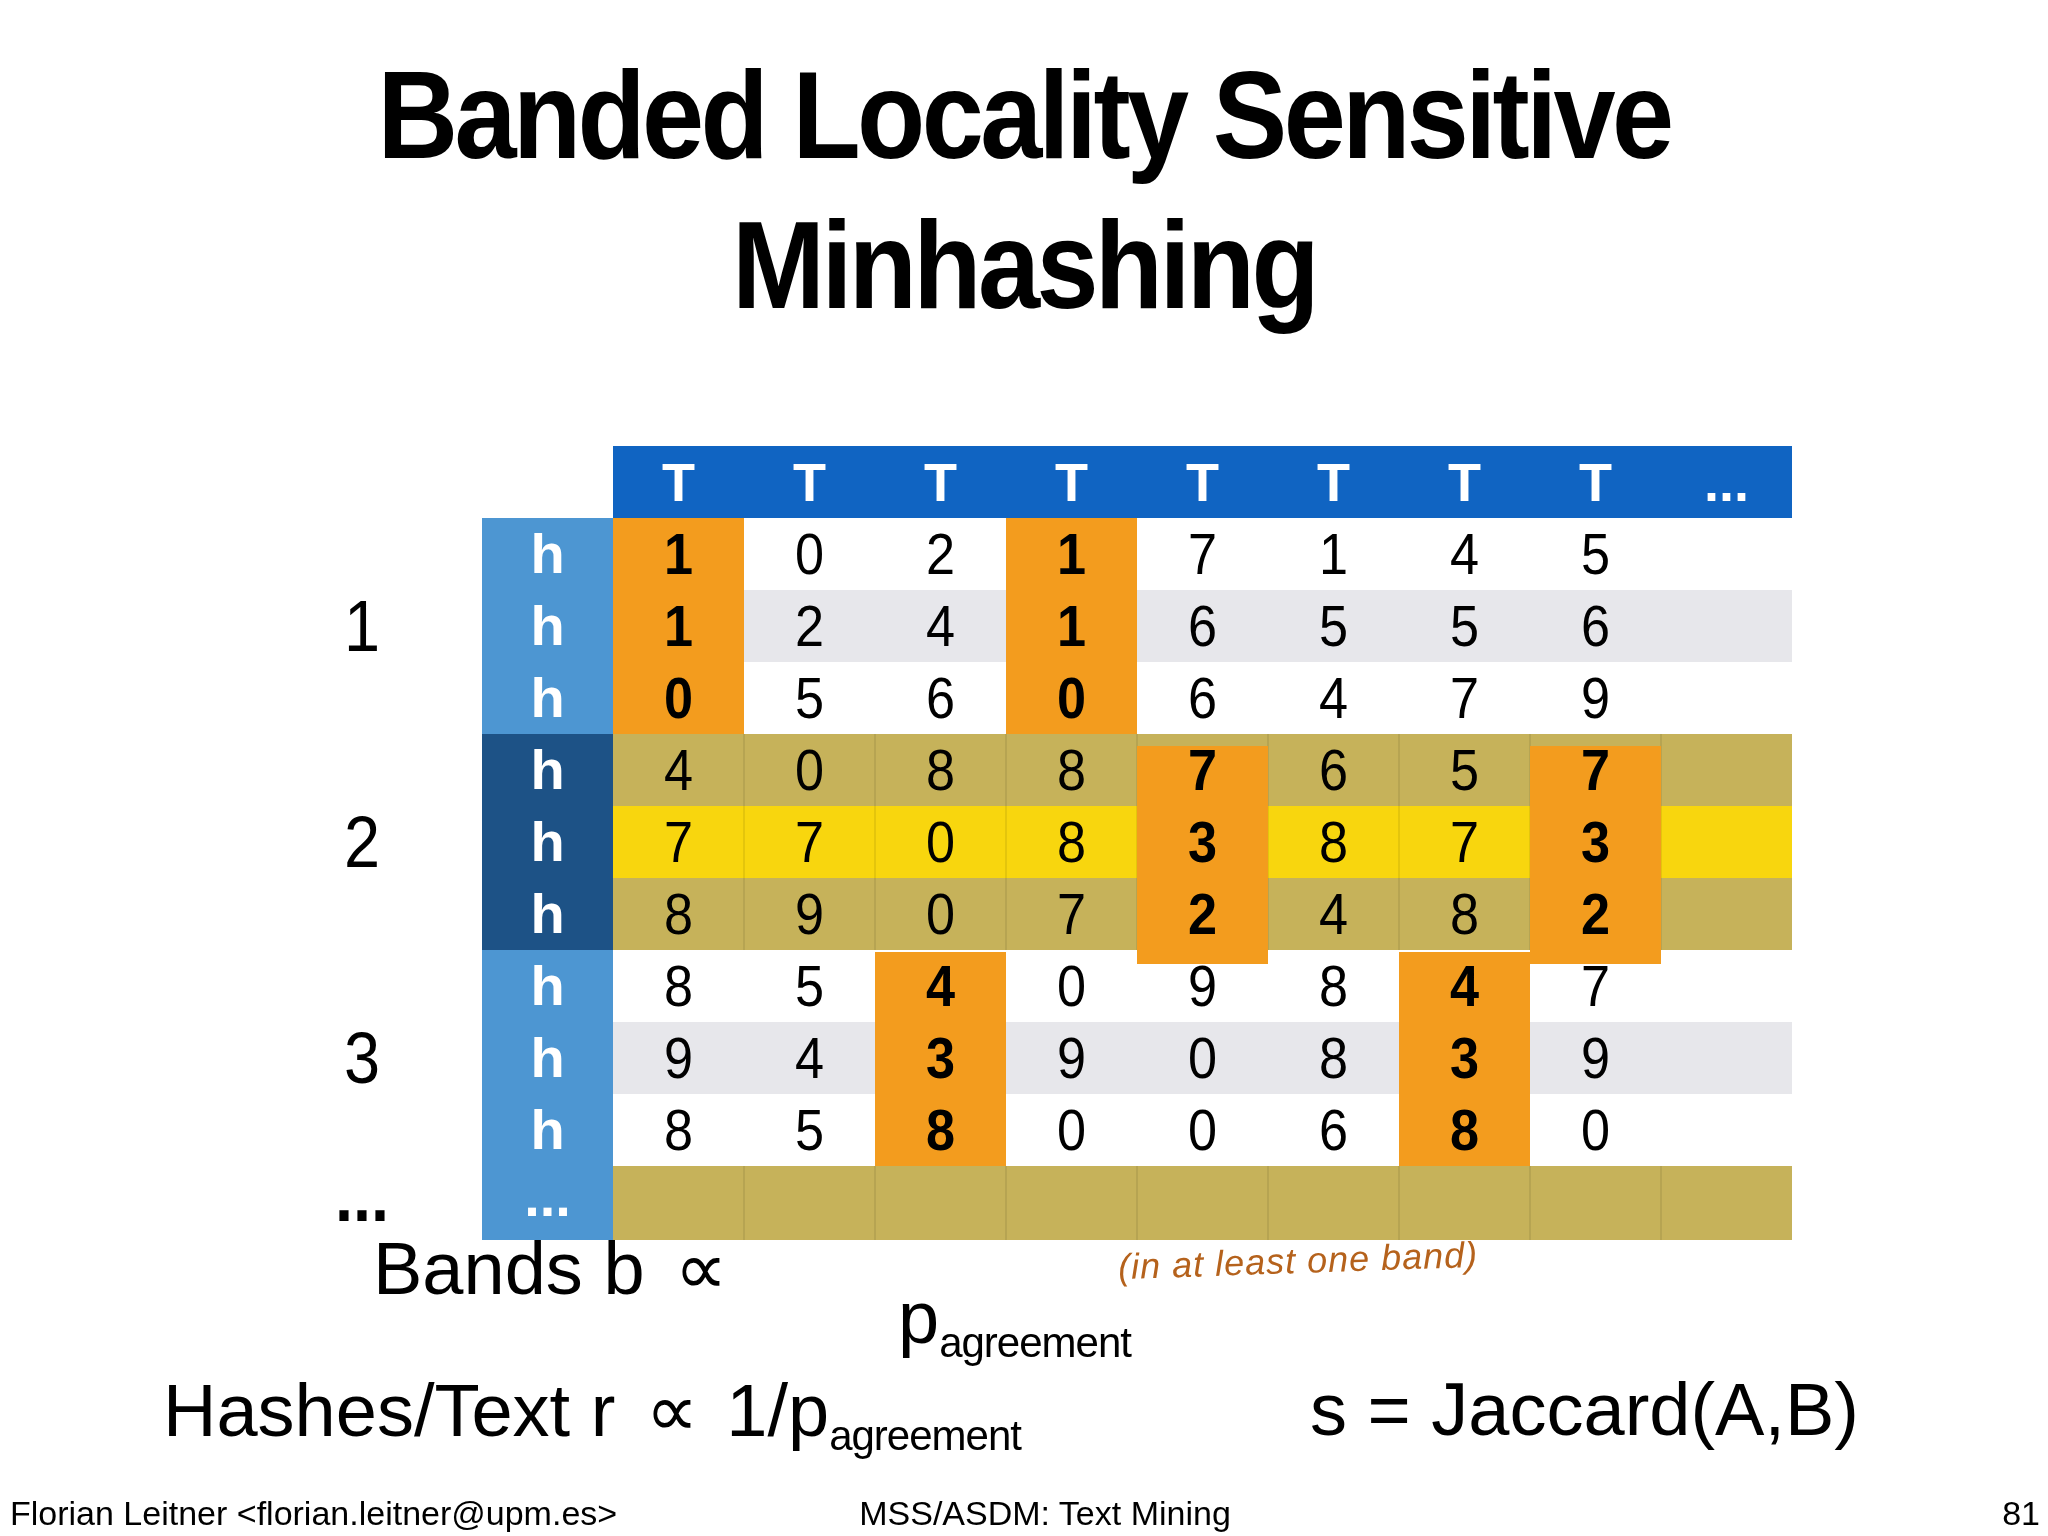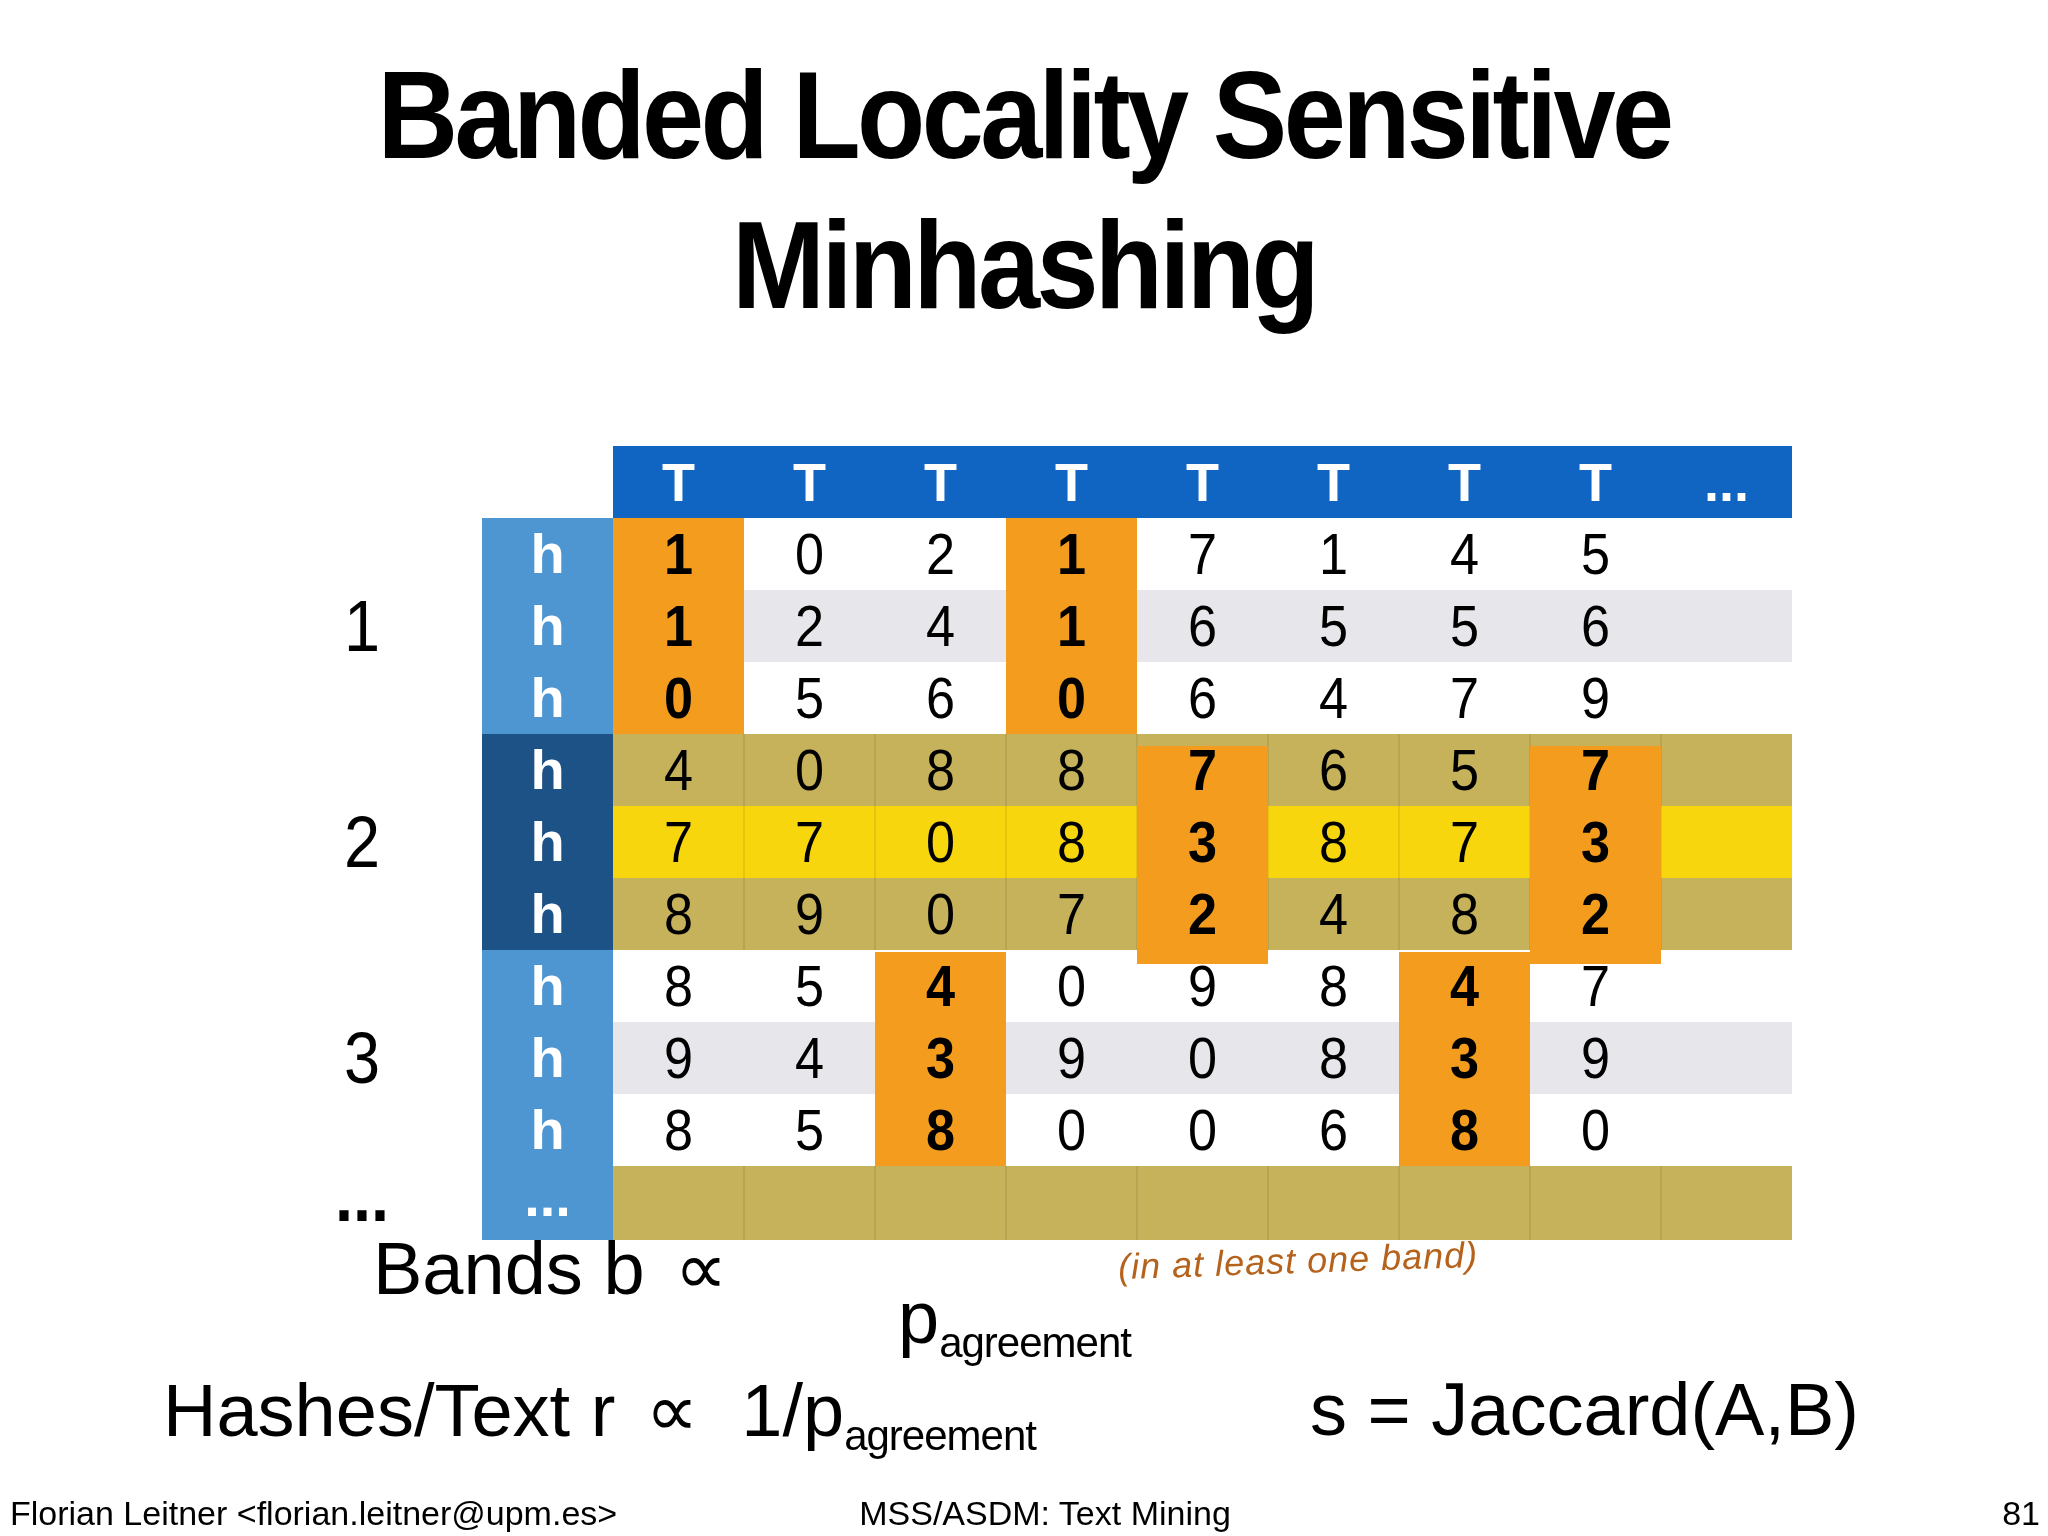--- a/index.html
+++ b/index.html
@@ -23,21 +23,21 @@
   #table .txt{position:absolute;text-align:center;}
   .t-head{color:#fff;font-weight:700;font-size:54px;}
   .h-lab{color:#fff;font-weight:700;font-size:56px;}
   .num{font-size:58px;transform:scaleX(.9);}
   .num.hl{font-weight:700;}
 
   
   .formula{font-size:74px;white-space:nowrap;line-height:80px;}
   .formula .sub{font-size:42px;vertical-align:-14px;letter-spacing:-1px;}
   .formula .propsym{margin-left:30px;font-family:"DejaVu Sans",sans-serif;}
-  .formula .gap{margin-left:43px;}
+  .formula .gap{margin-left:28px;}
   .formula .beq{font-weight:700;margin:0 24px;}
   .formula .bold{font-weight:700;}
   .formula .sup{font-size:44px;vertical-align:32px;font-weight:700;}
   .annotation{font-size:36px;font-style:italic;letter-spacing:1px;
               transform:rotate(-2deg);white-space:nowrap;}
 
   
   .footer{top:1494px;font-size:34px;}
 </style>
 </head>

